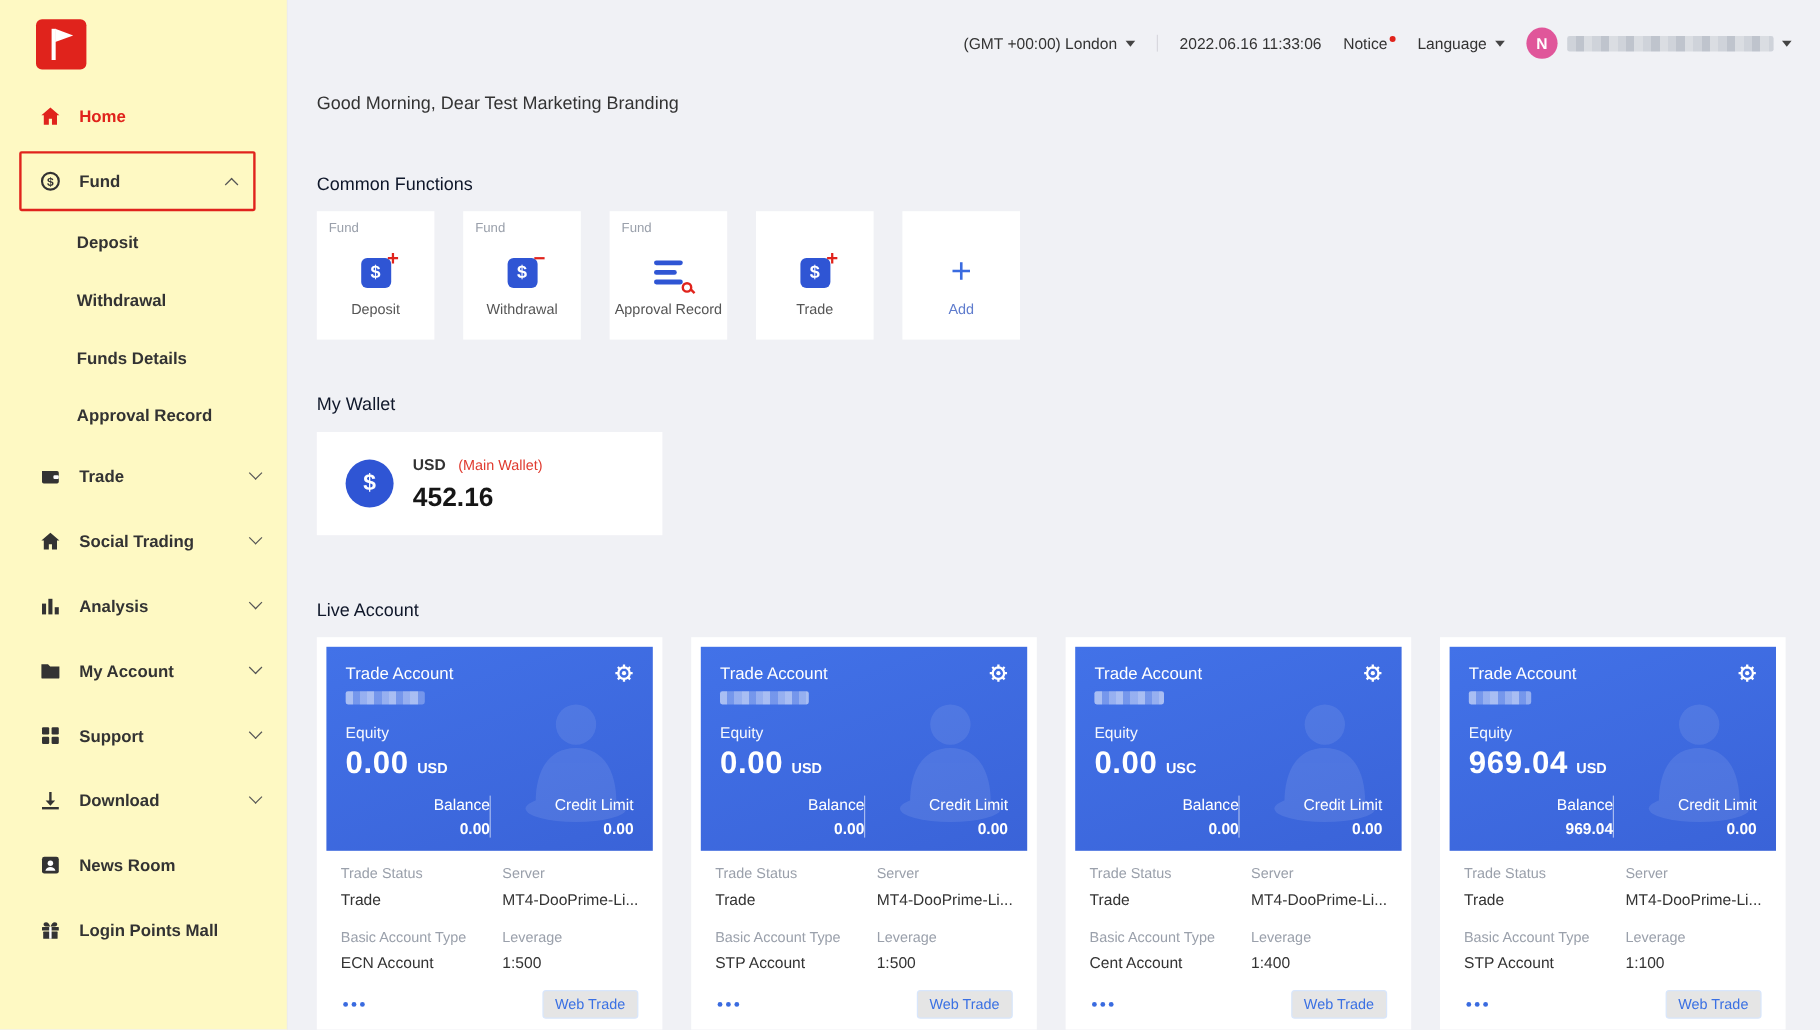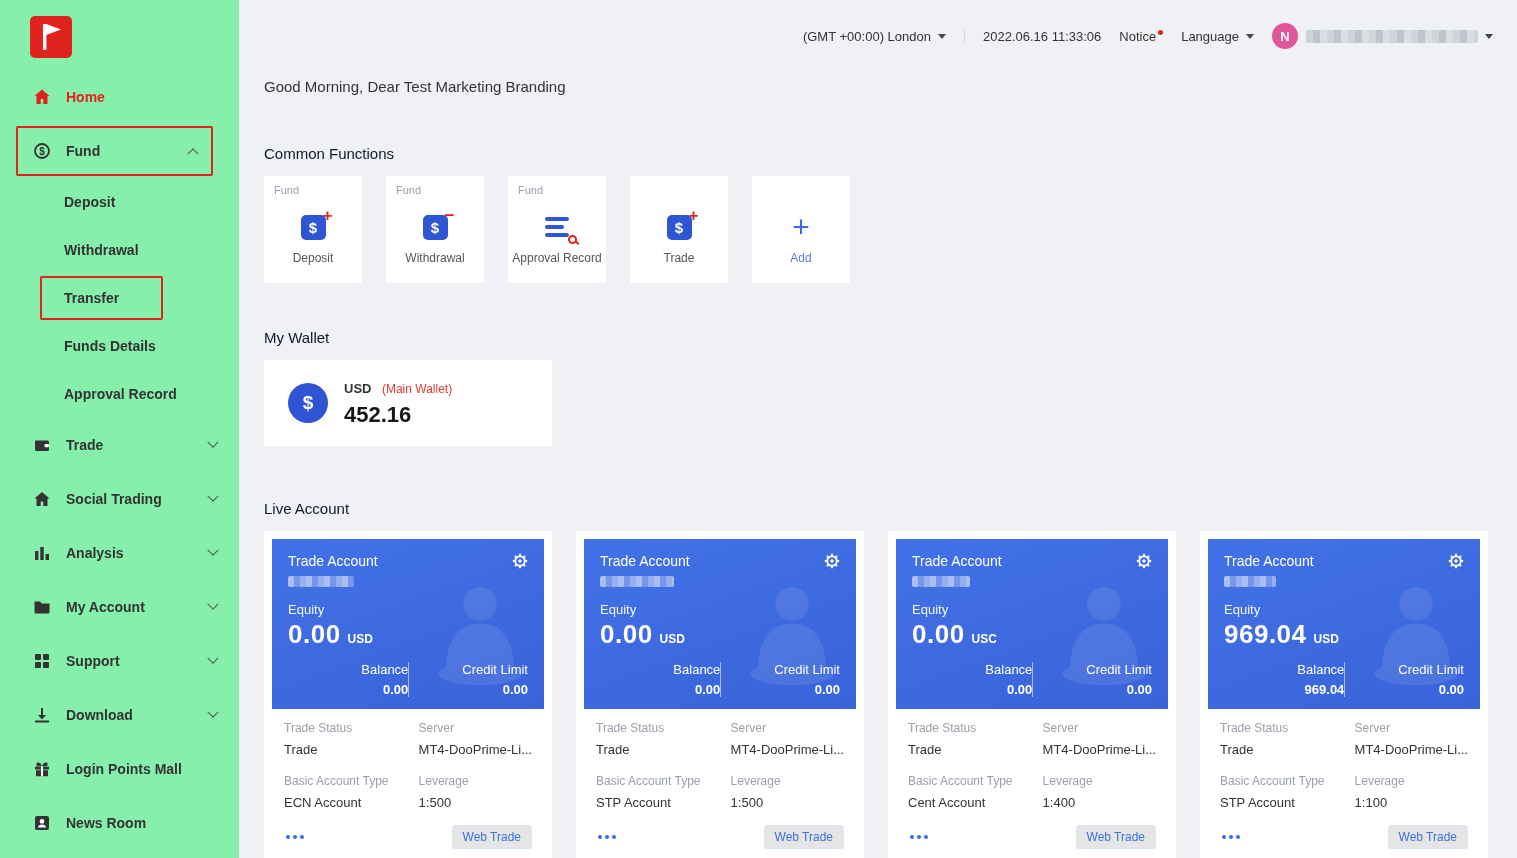--- a/index.html
+++ b/index.html
@@ -1,20 +1,20 @@
 <!DOCTYPE html>
 <html><head>
 <meta charset="utf-8">
 <style>
   * { margin:0; padding:0; box-sizing:border-box; }
   html,body { width:1517px; height:858px; overflow:hidden; }
   body { font-family:"Liberation Sans","DejaVu Sans",sans-serif; color:#333; background:#f0f1f5; display:flex; }
 
   
-  .sidebar { width:240px; flex-shrink:0; background:#86efac; border-right:1px solid #ececf0; height:100%; }
+  .sidebar { width:240px; flex-shrink:0; background:#fef9c3; border-right:1px solid #ececf0; height:100%; }
   .logo { margin:16px 0 12px 30px; width:42px; height:42px; background:#e0231c; border-radius:5px; display:flex; align-items:center; justify-content:center; cursor:pointer; }
   .nav-item { height:54px; display:flex; align-items:center; padding:0 22px 0 32px; cursor:pointer; }
   .nav-item .icon { width:20px; display:flex; justify-content:center; }
   .nav-item .label { margin-left:14px; font-size:14px; font-weight:bold; color:#333; }
   .nav-item.active .label { color:#e0231c; }
   .outline-box { border:2px solid #e0231c; margin:2px 26px 2px 16px; border-radius:2px; }
   .outline-box .nav-item { height:46px; padding:0 14px 0 14px; }
   .sub-item { height:48px; display:flex; align-items:center; padding-left:64px; font-size:14px; font-weight:bold; color:#333; cursor:pointer; }
   .sub-outline { border:2px solid #e0231c; border-radius:2px; margin:2px 76px 2px 40px; }
   .sub-outline .sub-item { height:40px; padding-left:22px; }
@@ -126,25 +126,20 @@
         <span class="chev up"></span>
       </div>
     </div>
 
     <div class="sub-item">
       <span>Deposit</span>
     </div>
     <div class="sub-item">
       <span>Withdrawal</span>
     </div>
-    <div class="sub-outline">
-      <div class="sub-item">
-        <span>Transfer</span>
-      </div>
-    </div>
     <div class="sub-item">
       <span>Funds Details</span>
     </div>
     <div class="sub-item">
       <span>Approval Record</span>
     </div>
 
     <div class="nav-item">
       <span class="icon">
         <svg width="18" height="18" viewBox="0 0 18 18">
@@ -208,38 +203,38 @@
             <rect x="2" y="14.5" width="14" height="2" fill="#333"></rect>
           </svg>
       </span>
       <span class="label">Download</span>
       <span class="chev"></span>
     </div>
 
     <div class="nav-item">
       <span class="icon">
         <svg width="18" height="18" viewBox="0 0 18 18">
+            <rect x="2" y="2" width="14" height="14" rx="2" fill="#333"></rect>
+            <circle cx="9" cy="7.4" r="2.3" fill="#fff"></circle>
+            <path d="M4.8 13.6c.5-2.1 2.2-3.1 4.2-3.1s3.7 1 4.2 3.1z" fill="#fff"></path>
+          </svg>
+      </span>
+      <span class="label">News Room</span>
+    </div>
+
+    <div class="nav-item">
+      <span class="icon">
+        <svg width="18" height="18" viewBox="0 0 18 18">
             <rect x="2" y="6.5" width="14" height="3" rx="0.5" fill="#333"></rect>
             <rect x="3" y="10.3" width="12" height="6" rx="0.5" fill="#333"></rect>
             <rect x="8" y="6.5" width="2" height="9.8" fill="#fff"></rect>
             <path fill="#333" d="M5.3 2.5c1.8 0 3 1.7 3.5 3.5H5.3C4 6 3.3 5.3 3.3 4.2s.9-1.7 2-1.7zm7.4 0c-1.8 0-3 1.7-3.5 3.5h3.5c1.3 0 2-.7 2-1.8s-.9-1.7-2-1.7z"></path>
           </svg>
       </span>
       <span class="label">Login Points Mall</span>
-    </div>
-
-    <div class="nav-item">
-      <span class="icon">
-        <svg width="18" height="18" viewBox="0 0 18 18">
-            <rect x="2" y="2" width="14" height="14" rx="2" fill="#333"></rect>
-            <circle cx="9" cy="7.4" r="2.3" fill="#fff"></circle>
-            <path d="M4.8 13.6c.5-2.1 2.2-3.1 4.2-3.1s3.7 1 4.2 3.1z" fill="#fff"></path>
-          </svg>
-      </span>
-      <span class="label">News Room</span>
     </div>
   </nav>
 </aside>
 
 <main class="main">
 
   <header class="topbar">
     <div class="tb-group">
       <span>(GMT +00:00) London</span>
       <i class="caret"></i>

